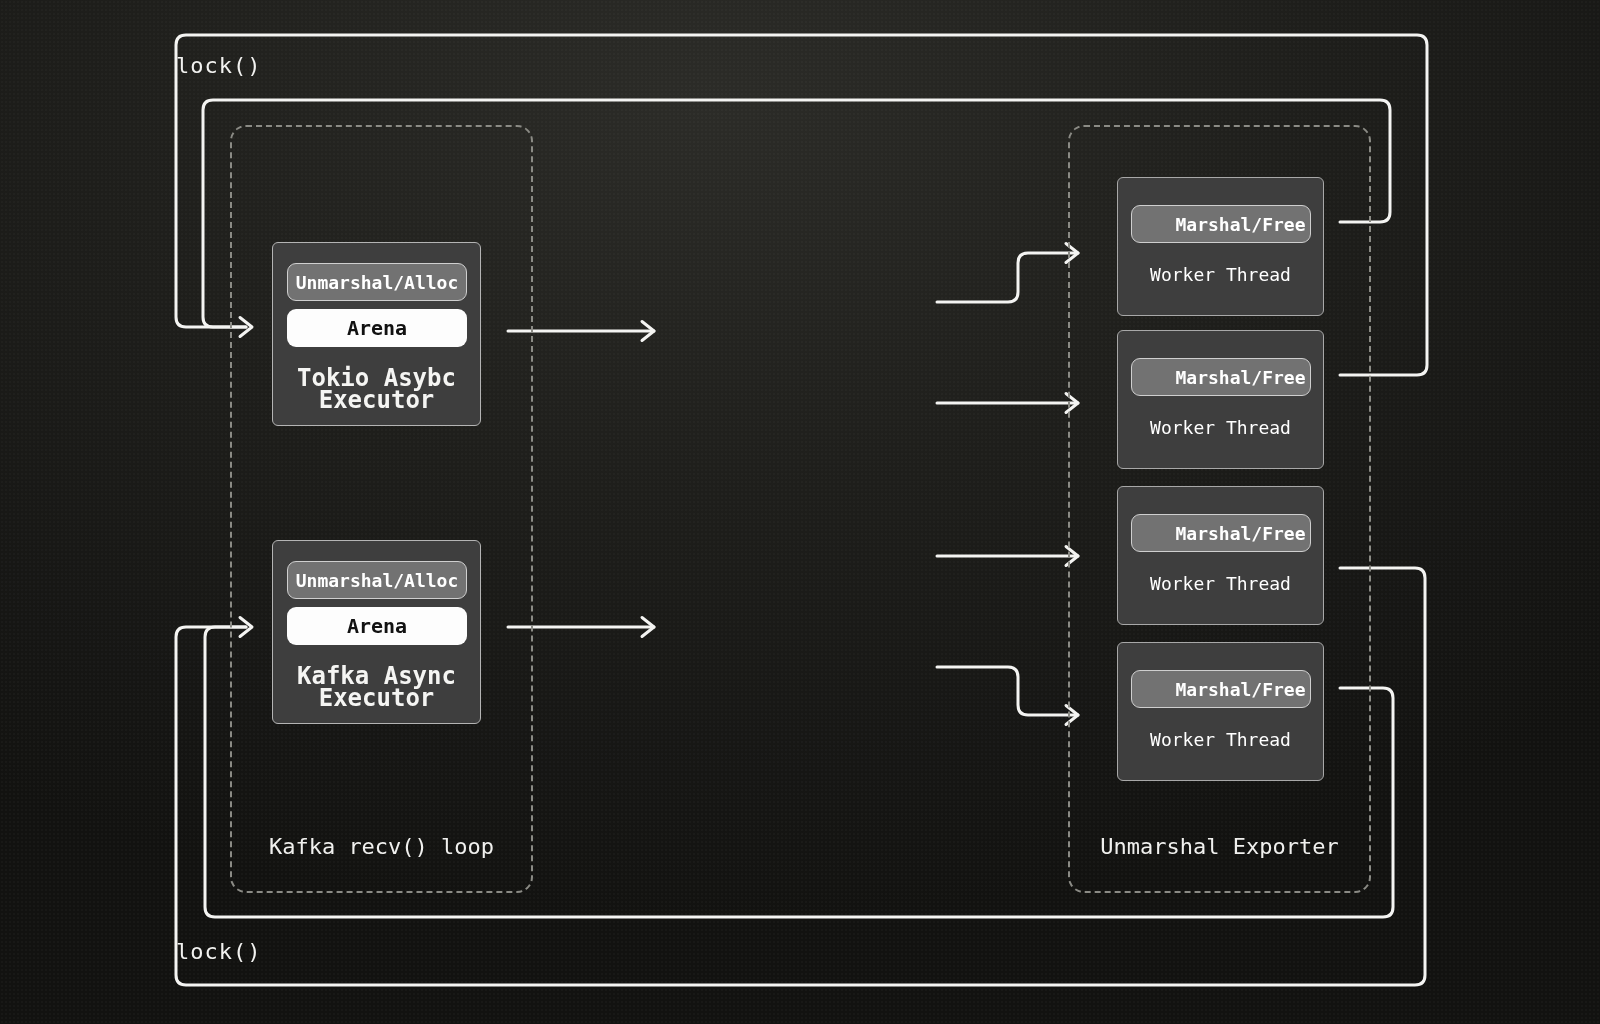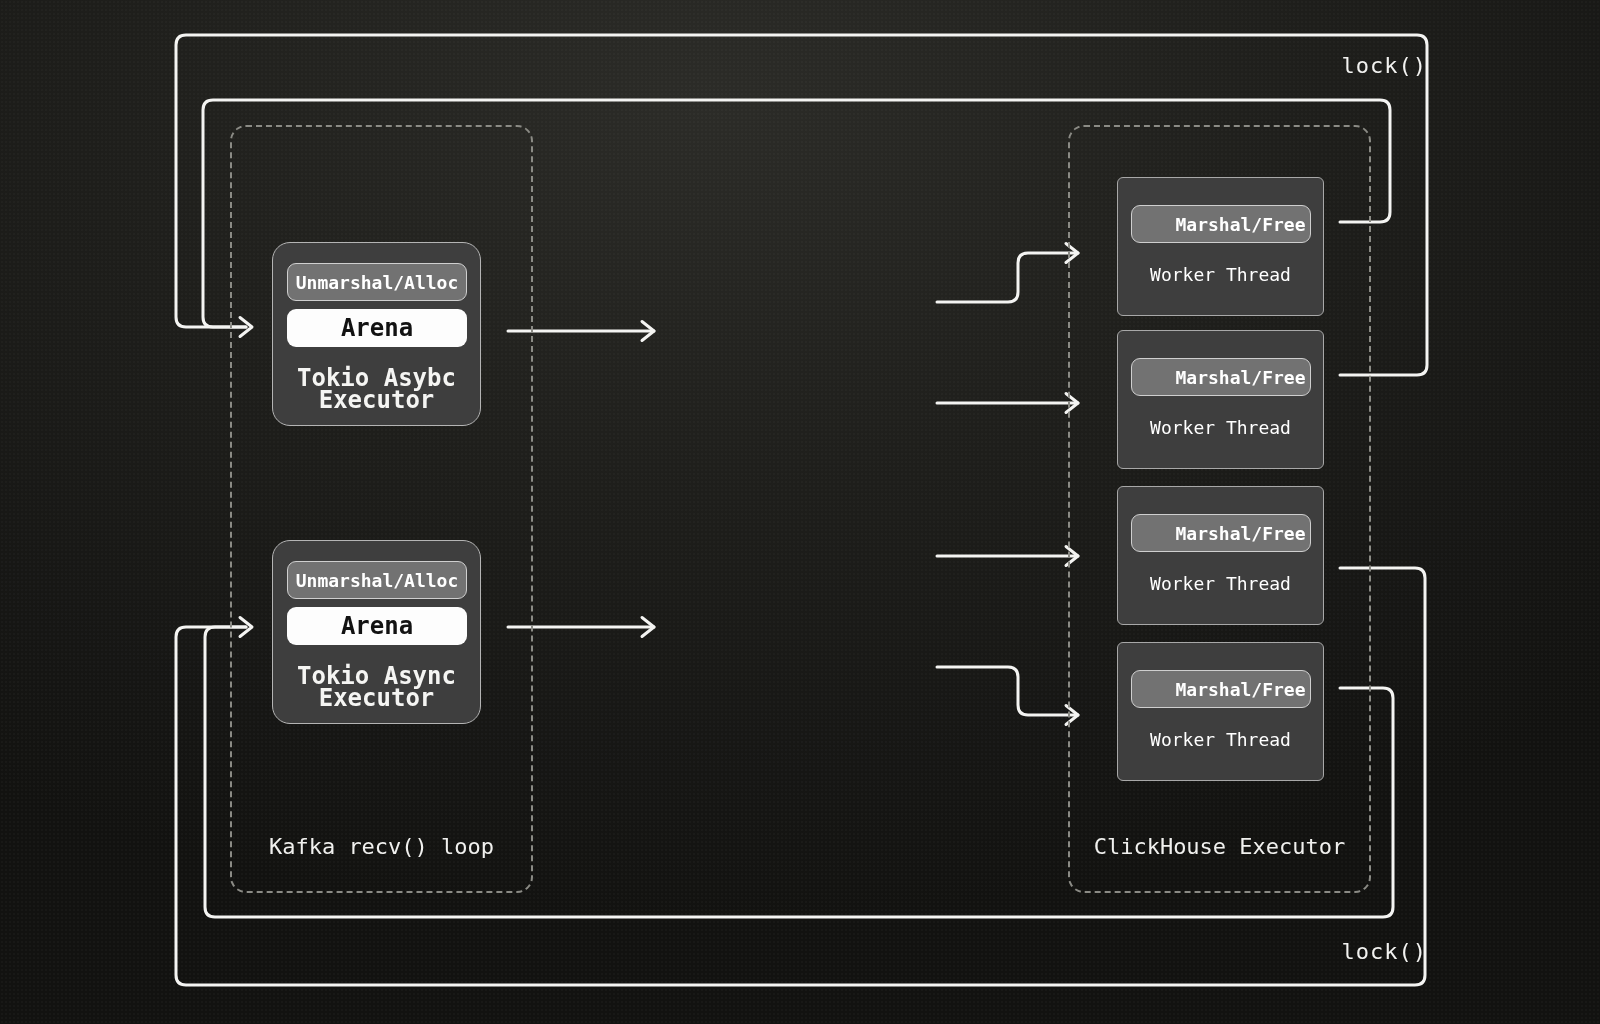--- a/index.html
+++ b/index.html
@@ -16,46 +16,46 @@
     background-size: 4px 4px, 100% 100%;
     color: #f2f2f0;
   }
   #connectors { position: absolute; left: 0; top: 0; width: 1600px; height: 1024px; }
   #connectors path {
     fill: none; stroke: #f4f4f2; stroke-width: 3;
     stroke-linecap: round; stroke-linejoin: round;
   }
   .lock-label {
     position: absolute; left: 176px; width: 1251px;
-    text-align: right; font-size: 22px; color: #f2f2f0; letter-spacing: 1px;
+    text-align: left; font-size: 22px; color: #f2f2f0; letter-spacing: 1px;
   }
   .dashed-group {
     position: absolute; top: 125px; width: 303px; height: 768px;
     border: 2px dashed #8b8b85; border-radius: 16px;
   }
   .group-caption {
     position: absolute; bottom: 32px; left: 0; width: 100%;
     text-align: center; font-size: 22px; color: #f0f0ee; margin-top: 27px;
   }
   .exec-box {
     position: absolute; left: 272px; width: 209px; height: 184px;
-    background: #3e3e3e; border: 1.5px solid #b4b4b4; border-radius: 18px;
+    background: #3e3e3e; border: 1.5px solid #b4b4b4; border-radius: 6px;
   }
   .stage-btn {
     position: absolute; left: 14px; width: 180px; height: 38px;
     background: #727272; border: 1.5px solid #cfcfcf; border-radius: 9px;
     display: flex; align-items: center; justify-content: center;
     font-size: 18px; font-weight: bold; color: #ffffff;
   }
   .exec-box .stage-btn { top: 20px; }
   .arena-btn {
     position: absolute; left: 14px; top: 66px; width: 180px; height: 38px;
     background: #fdfdfd; border-radius: 9px;
     display: flex; align-items: center; justify-content: center;
-    font-size: 24px; font-weight: bold; color: #121212; text-align: center;
+    font-size: 20px; font-weight: bold; color: #121212; text-align: center;
   }
   .exec-caption {
     position: absolute; left: 0; top: 124px; width: 100%;
     text-align: center; font-size: 24px; font-weight: bold;
     line-height: 22px; color: #f5f5f3;
   }
   #pipeline {
     position: absolute; left: 686px; top: 262px; width: 224px; height: 481px;
     background: #454442; border-radius: 18px;
     display: flex; align-items: center; justify-content: center;
@@ -140,28 +140,28 @@
     <div class="exec-caption">
       <div>Tokio Asybc</div>
       <div>Executor</div>
     </div>
   </div>
 
   <div class="exec-box" style="top: 540px;">
     <div class="stage-btn">Unmarshal/Alloc</div>
     <div class="arena-btn">Arena</div>
     <div class="exec-caption">
-      <div>Tokio Async</div>
+      <div>Kafka Async</div>
       <div>Executor</div>
     </div>
   </div>
 
 
   <div class="dashed-group" style="left: 1068px;">
-    <div class="group-caption">ClickHouse Executor</div>
+    <div class="group-caption">Unmarshal Exporter</div>
   </div>
 
   <div class="worker-box" style="top: 177px;">
     <div class="stage-btn">Marshal/Free</div>
     <div class="worker-label">Worker Thread</div>
   </div>
   <div class="worker-box" style="top: 330px;">
     <div class="stage-btn">Marshal/Free</div>
     <div class="worker-label">Worker Thread</div>
   </div>

